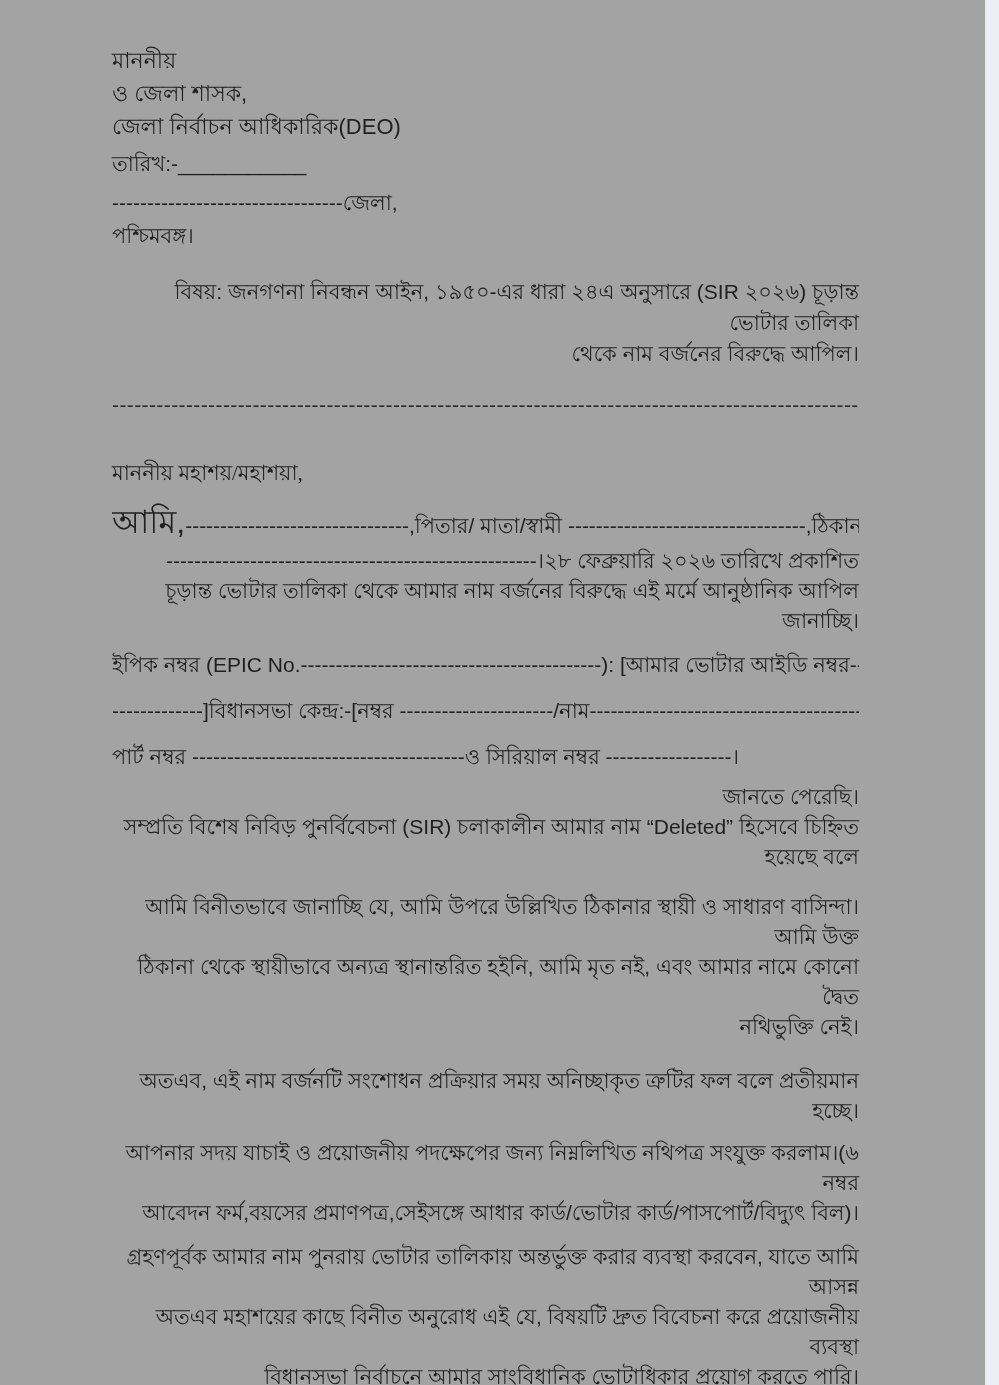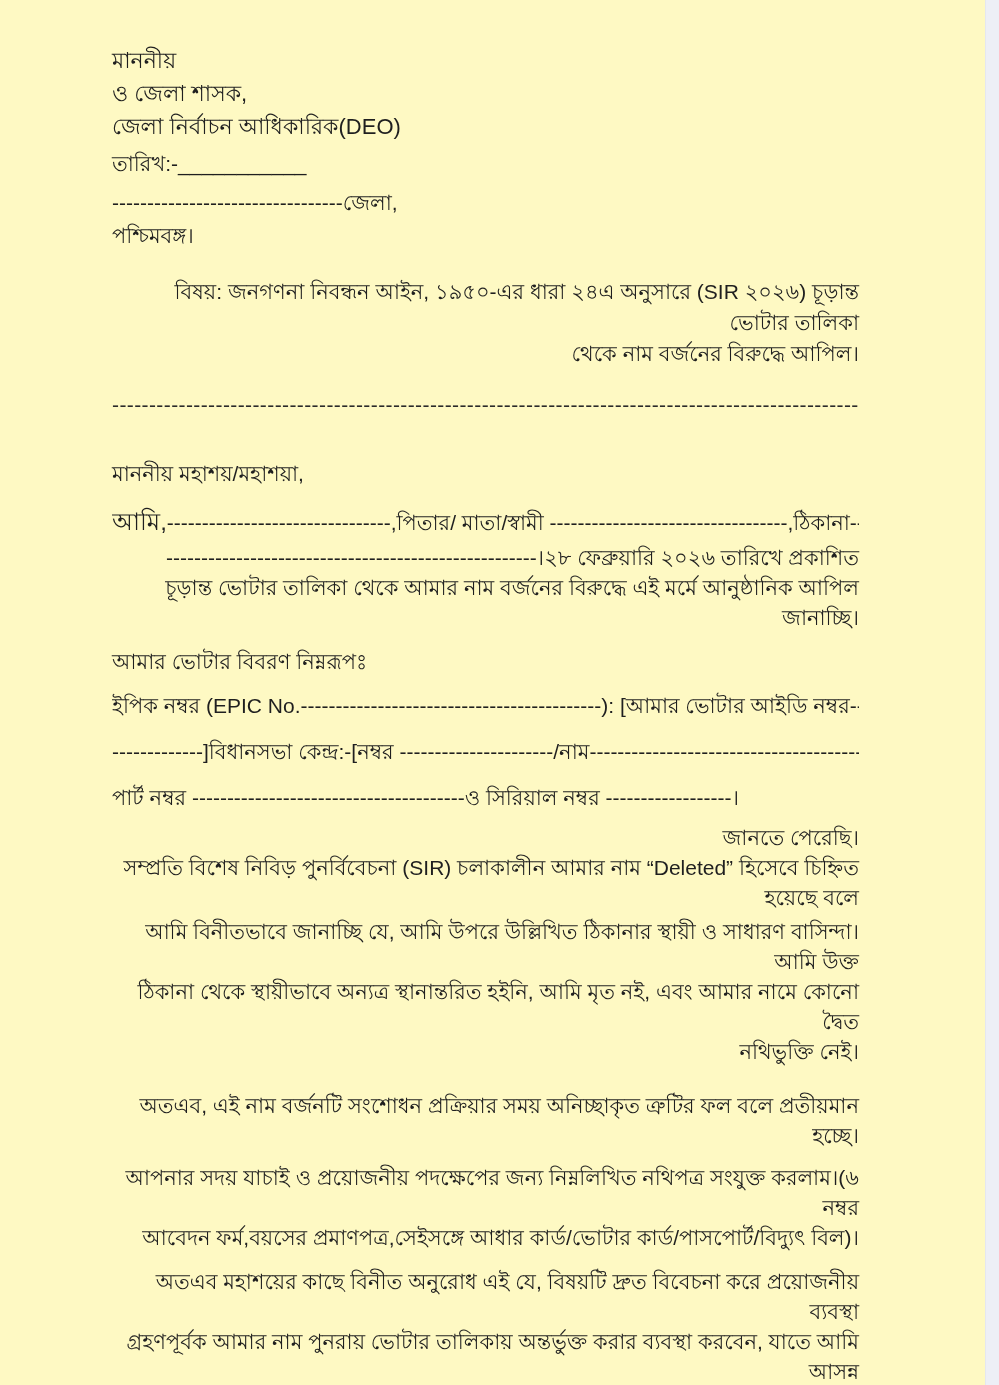--- a/index.html
+++ b/index.html
@@ -4,21 +4,21 @@
 <style>
   html, body {
     margin: 0;
     padding: 0;
     background: #ffffff;
   }
   .page {
     position: relative;
     width: 999px;
     height: 1385px;
-    background: #fef9c3;
+    background: #a3a3a3;
     color: #1f1f1f;
     font-family: "Liberation Sans", "DejaVu Sans", sans-serif;
     overflow: hidden;
   }
   .edge-strip {
     position: absolute;
     top: 0;
     right: 0;
     width: 13px;
     height: 100%;
@@ -49,38 +49,38 @@
   .subject-block { margin-top: 24px; }
   .subject-block .ln { line-height: 31px; }
   .separator-line {
     margin-top: 20px;
     line-height: 31px;
     white-space: nowrap;
     overflow: hidden;
     letter-spacing: 0.4px;
     color: #2a2a2a;
   }
-  .greeting-line { margin-top: 38px; line-height: 31px; }
+  .greeting-line { margin-top: 38px; line-height: 31px; font-family: Liberation Serif, serif; }
   .opening-block { margin-top: 13px; }
   .opening-line1 {
     line-height: 40px;
     white-space: nowrap;
     overflow: hidden;
   }
   .opening-lead {
-    font-size: 24px;
+    font-size: 32px;
     vertical-align: baseline;
   }
   .details-heading { margin-top: 14px; }
   .epic-line { margin-top: 14px; white-space: nowrap; overflow: hidden; }
   .assembly-line { margin-top: 16px; white-space: nowrap; overflow: hidden; }
   .part-line { margin-top: 16px; white-space: nowrap; overflow: hidden; }
   .para .ln { display: block; line-height: 30px; }
   .para-1 { margin-top: 10px; }
-  .para-2 { margin-top: 4px; }
+  .para-2 { margin-top: 20px; }
   .para-3 { margin-top: 24px; }
   .para-4 { margin-top: 12px; }
   .para-5 { margin-top: 14px; }
   .ln { display: block; text-align: right; }
 </style>
 </head>
 <body>
 
 <div class="page">
   <div class="content">
@@ -106,21 +106,20 @@
     <div class="greeting-line">মাননীয় মহাশয়/মহাশয়া,</div>
 
     <div class="opening-block">
       <div class="opening-line1">
         <span class="opening-lead">আমি,</span><span>--------------------------------,পিতার/ মাতা/স্বামী ----------------------------------,ঠিকানা--------------</span>
       </div>
       <span class="ln">-----------------------------------------------------।২৮ ফেব্রুয়ারি ২০২৬ তারিখে প্রকাশিত</span>
       <span class="ln">চূড়ান্ত ভোটার তালিকা থেকে আমার নাম বর্জনের বিরুদ্ধে এই মর্মে আনুষ্ঠানিক আপিল জানাচ্ছি।</span>
     </div>
 
-    <div class="details-heading">আমার ভোটার বিবরণ নিম্নরূপঃ</div>
     <div class="epic-line">ইপিক নম্বর (EPIC No.-------------------------------------------): [আমার ভোটার আইডি নম্বর-------------------</div>
     <div class="assembly-line">-------------]বিধানসভা কেন্দ্র:-[নম্বর ----------------------/নাম-----------------------------------------]</div>
     <div class="part-line">পার্ট নম্বর ---------------------------------------ও সিরিয়াল নম্বর ------------------।</div>
 
     <div class="para para-1">
       <span class="ln">জানতে পেরেছি।</span>
       <span class="ln">সম্প্রতি বিশেষ নিবিড় পুনর্বিবেচনা (SIR) চলাকালীন আমার নাম “Deleted” হিসেবে চিহ্নিত হয়েছে বলে</span>
     </div>
 
     <div class="para para-2">
@@ -132,20 +131,20 @@
     <div class="para para-3">
       <span class="ln">অতএব, এই নাম বর্জনটি সংশোধন প্রক্রিয়ার সময় অনিচ্ছাকৃত ত্রুটির ফল বলে প্রতীয়মান হচ্ছে।</span>
     </div>
 
     <div class="para para-4">
       <span class="ln">আপনার সদয় যাচাই ও প্রয়োজনীয় পদক্ষেপের জন্য নিম্নলিখিত নথিপত্র সংযুক্ত করলাম।(৬ নম্বর</span>
       <span class="ln">আবেদন ফর্ম,বয়সের প্রমাণপত্র,সেইসঙ্গে আধার কার্ড/ভোটার কার্ড/পাসপোর্ট/বিদ্যুৎ বিল)।</span>
     </div>
 
     <div class="para para-5">
+      <span class="ln">গ্রহণপূর্বক আমার নাম পুনরায় ভোটার তালিকায় অন্তর্ভুক্ত করার ব্যবস্থা করবেন, যাতে আমি আসন্ন</span>
       <span class="ln">অতএব মহাশয়ের কাছে বিনীত অনুরোধ এই যে, বিষয়টি দ্রুত বিবেচনা করে প্রয়োজনীয় ব্যবস্থা</span>
-      <span class="ln">গ্রহণপূর্বক আমার নাম পুনরায় ভোটার তালিকায় অন্তর্ভুক্ত করার ব্যবস্থা করবেন, যাতে আমি আসন্ন</span>
       <span class="ln">বিধানসভা নির্বাচনে আমার সাংবিধানিক ভোটাধিকার প্রয়োগ করতে পারি।</span>
     </div>
 
   </div>
   <div class="edge-strip"></div>
 </div>
 
 </body></html>

